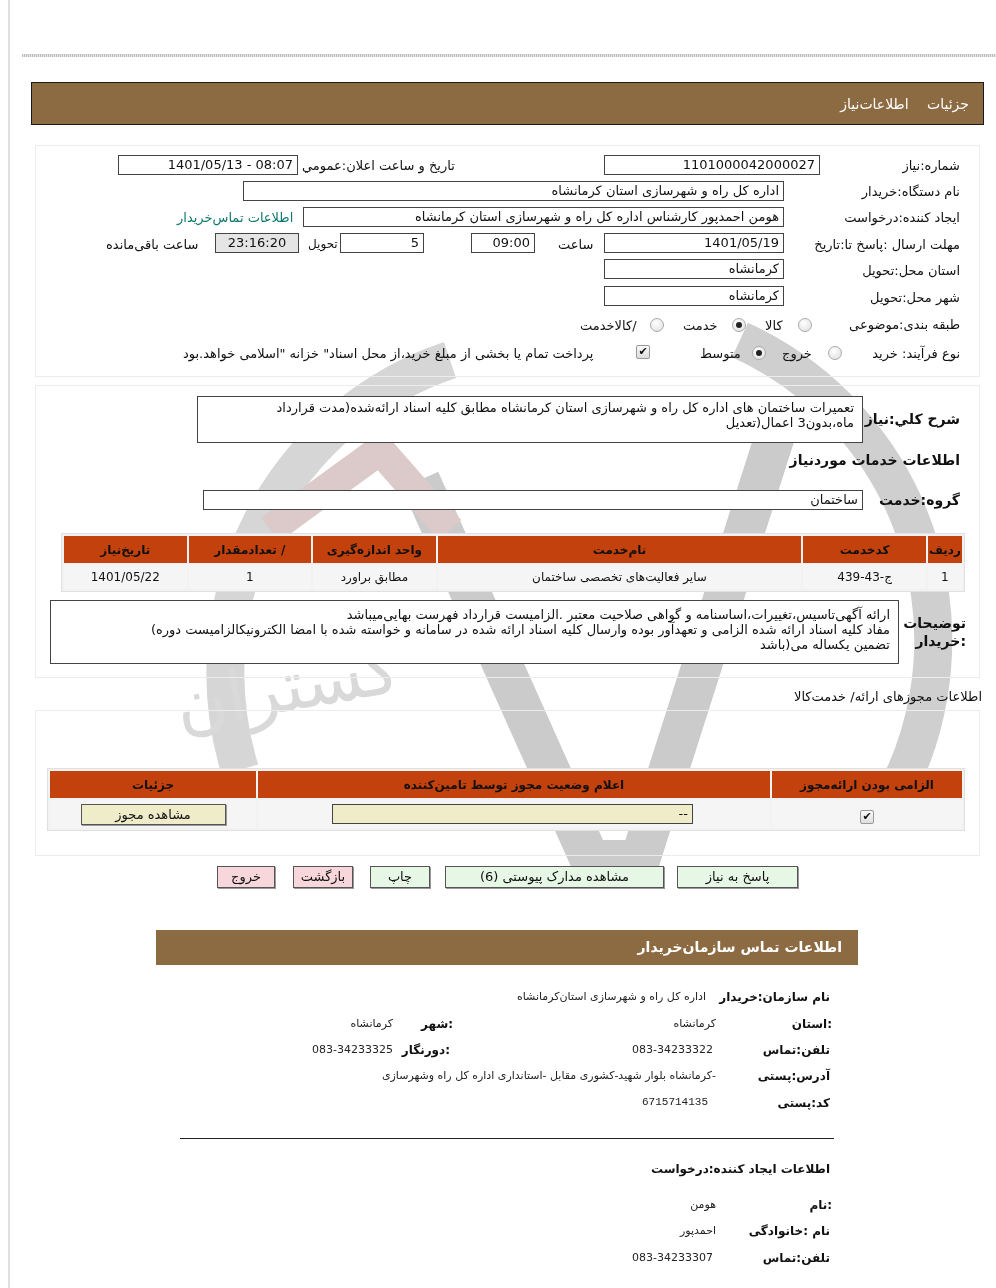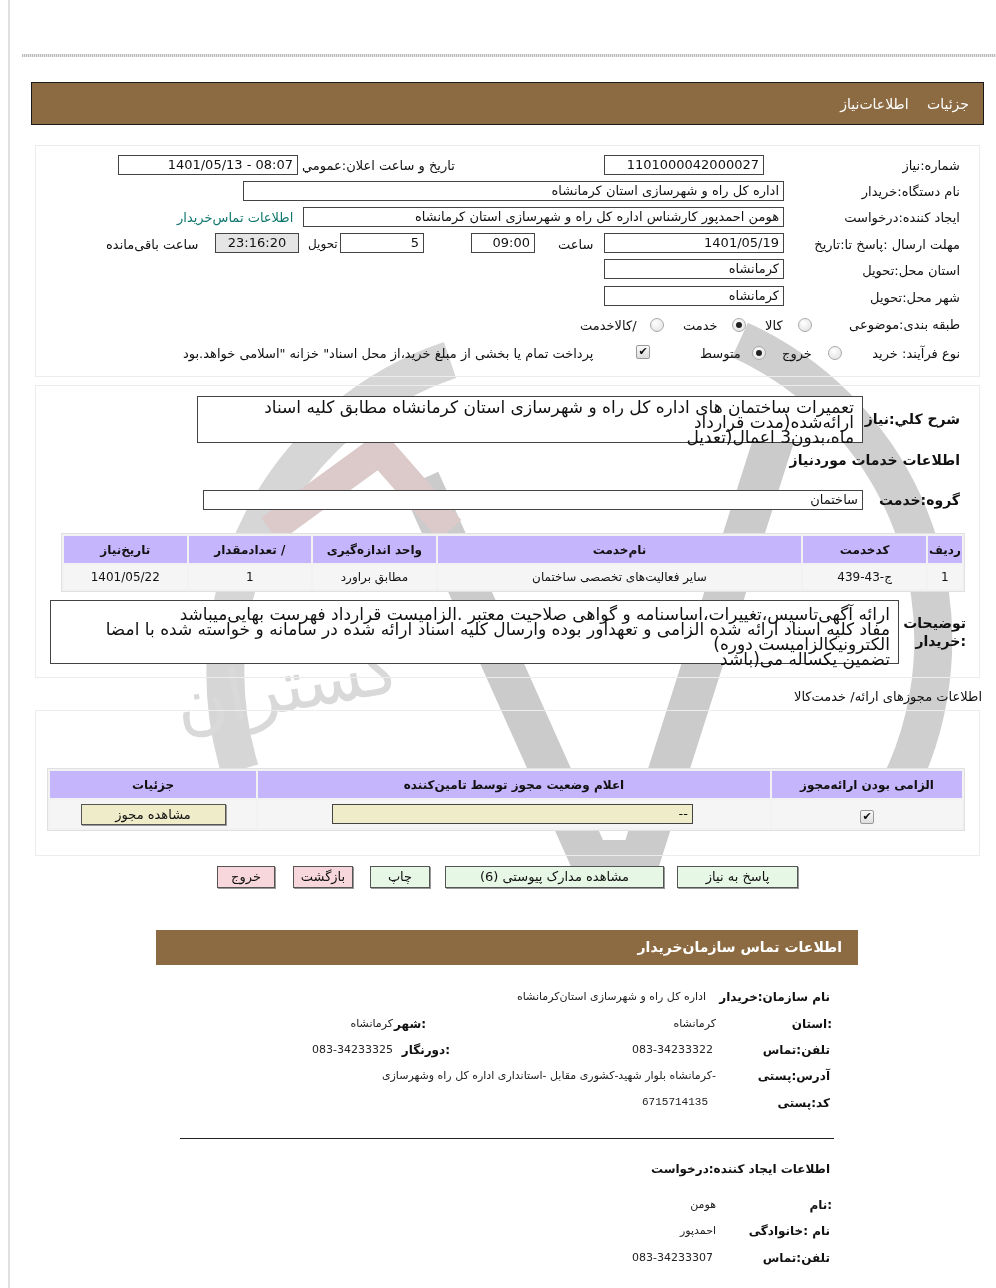--- a/index.html
+++ b/index.html
@@ -32,24 +32,24 @@
   .box.tan { background: #e5e5e5; text-align: center; }
   .link { color: #0f766e; }
 
   .radio { position: absolute; width: 14px; height: 14px; border-radius: 50%; border: 1px solid #aaa;
     background: radial-gradient(circle at 40% 35%, #fff, #ddd); }
   .radio.on::after { content: ""; position: absolute; left: 3px; top: 3px; width: 6px; height: 6px; border-radius: 50%; background: #222; }
   .check { position: absolute; width: 14px; height: 14px; border: 1px solid #999; border-radius: 2px;
     background: linear-gradient(#fafafa,#ddd); font-size: 11px; line-height: 12px; text-align: center; color: #111; }
 
   .bold { font-weight: bold; }
-  .textarea { position: absolute; border: 1px solid #444; background: #fff; direction: rtl; padding: 3px 8px; font-size: 17px; line-height: 15px; }
+  .textarea { position: absolute; border: 1px solid #444; background: #fff; direction: rtl; padding: 3px 8px; font-size: 13px; line-height: 15px; }
 
   table.grid { position: absolute; border-collapse: separate; border-spacing: 2px; direction: rtl; background: #f2f2f2; border: 1px solid #e0e0e0; }
-  table.grid th { background: #c4b5fd; font-weight: bold; font-size: 12px; height: 27px; color: #111; }
+  table.grid th { background: #c2410c; font-weight: bold; font-size: 12px; height: 27px; color: #111; }
   table.grid td { background: #f5f5f5; text-align: center; font-size: 12px; height: 24px; }
 
   .btn { position: absolute; height: 22px; border: 1px solid #555; font-size: 13px; line-height: 20px; text-align: center; direction: rtl; box-shadow: 1px 1px 0 #999; }
   .btn.green { background: #e6f7e6; }
   .btn.pink { background: #f8d7dc; }
   .btn.tan { background: #efedc9; }
 
   .contact-band { position: absolute; left: 156px; top: 930px; width: 702px; height: 35px; background: #8c6b42;
     color: #fff; direction: rtl; font-weight: bold; font-size: 14px; line-height: 35px; padding-right: 16px; }
   .c-lbl { position: absolute; direction: rtl; font-weight: bold; font-size: 12px; white-space: nowrap; }
@@ -72,21 +72,21 @@
 </svg>
 
 <div class="header-band">
   <span>جزئیات</span>
   <span>اطلاعات‌نیاز</span>
 </div>
 
 <div class="panel p1"></div>
 
 <div class="lbl" style="right:36px; top:158px;">شماره‌:نیاز</div>
-<div class="box ltrnum" style="left:604px; top:155px; width:160px;">1101000042000027</div>
+<div class="box ltrnum" style="left:604px; top:155px; width:216px;">1101000042000027</div>
 <div class="lbl" style="left:302px; top:158px;">تاریخ و ساعت اعلان:عمومي</div>
 <div class="box ltrnum" style="left:118px; top:155px; width:180px;">1401/05/13 - 08:07</div>
 
 <div class="lbl" style="right:36px; top:184px;">نام دستگاه:خریدار</div>
 <div class="box" style="left:243px; top:181px; width:541px;">اداره کل راه و شهرسازی استان کرمانشاه</div>
 
 <div class="lbl" style="right:36px; top:210px;">ایجاد کننده:درخواست</div>
 <div class="box" style="left:303px; top:207px; width:481px;">هومن احمدپور کارشناس اداره کل راه و شهرسازی استان کرمانشاه</div>
 <div class="lbl link" style="left:177px; top:210px;">اطلاعات تماس‌خریدار</div>
 
@@ -199,21 +199,21 @@
 <div class="btn pink" style="left:293px; top:866px; width:60px;">بازگشت</div>
 <div class="btn pink" style="left:217px; top:866px; width:58px;">خروج</div>
 
 <div class="contact-band">اطلاعات  تماس سازمان‌خریدار</div>
 
 <div class="c-lbl" style="right:166px; top:990px;">نام سازمان:خریدار</div>
 <div class="c-val" style="right:290px; top:990px;">اداره کل راه و شهرسازی استان‌کرمانشاه</div>
 
 <div class="c-lbl" style="right:164px; top:1017px;">:استان</div>
 <div class="c-val" style="right:280px; top:1017px;">کرمانشاه</div>
-<div class="c-lbl" style="right:570px; top:1017px;text-align:right;">:شهر</div>
+<div class="c-lbl" style="right:543px; top:1017px;text-align:right;">:شهر</div>
 <div class="c-val" style="right:603px; top:1017px;">کرمانشاه</div>
 
 <div class="c-lbl" style="right:166px; top:1043px;">تلفن:تماس</div>
 <div class="c-val num" style="left:632px; top:1043px;">083-34233322</div>
 <div class="c-lbl" style="right:546px; top:1043px;">:دورنگار</div>
 <div class="c-val num" style="left:312px; top:1043px;">083-34233325</div>
 
 <div class="c-lbl" style="right:166px; top:1069px;">آدرس:پستی</div>
 <div class="c-val" style="right:280px; top:1069px;">-کرمانشاه بلوار شهید-کشوری مقابل -استانداری اداره کل راه وشهرسازی</div>
 

